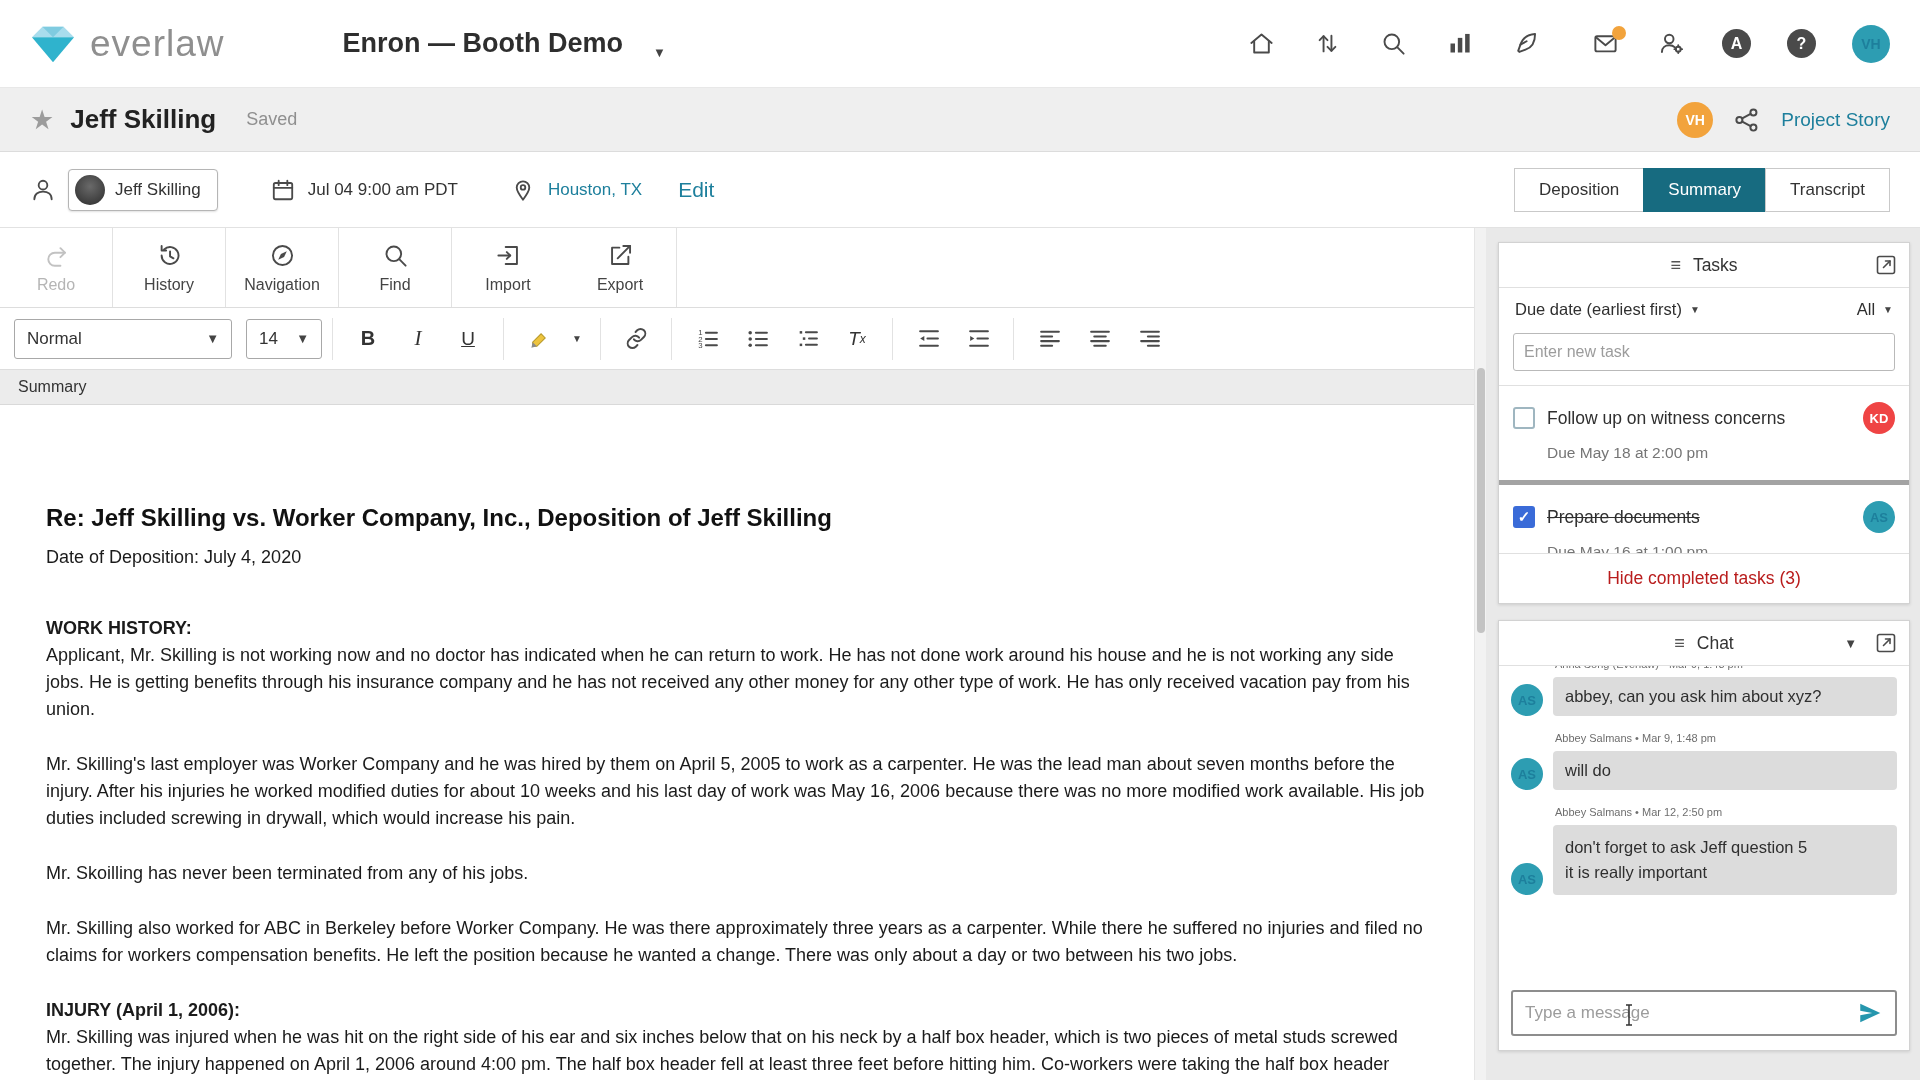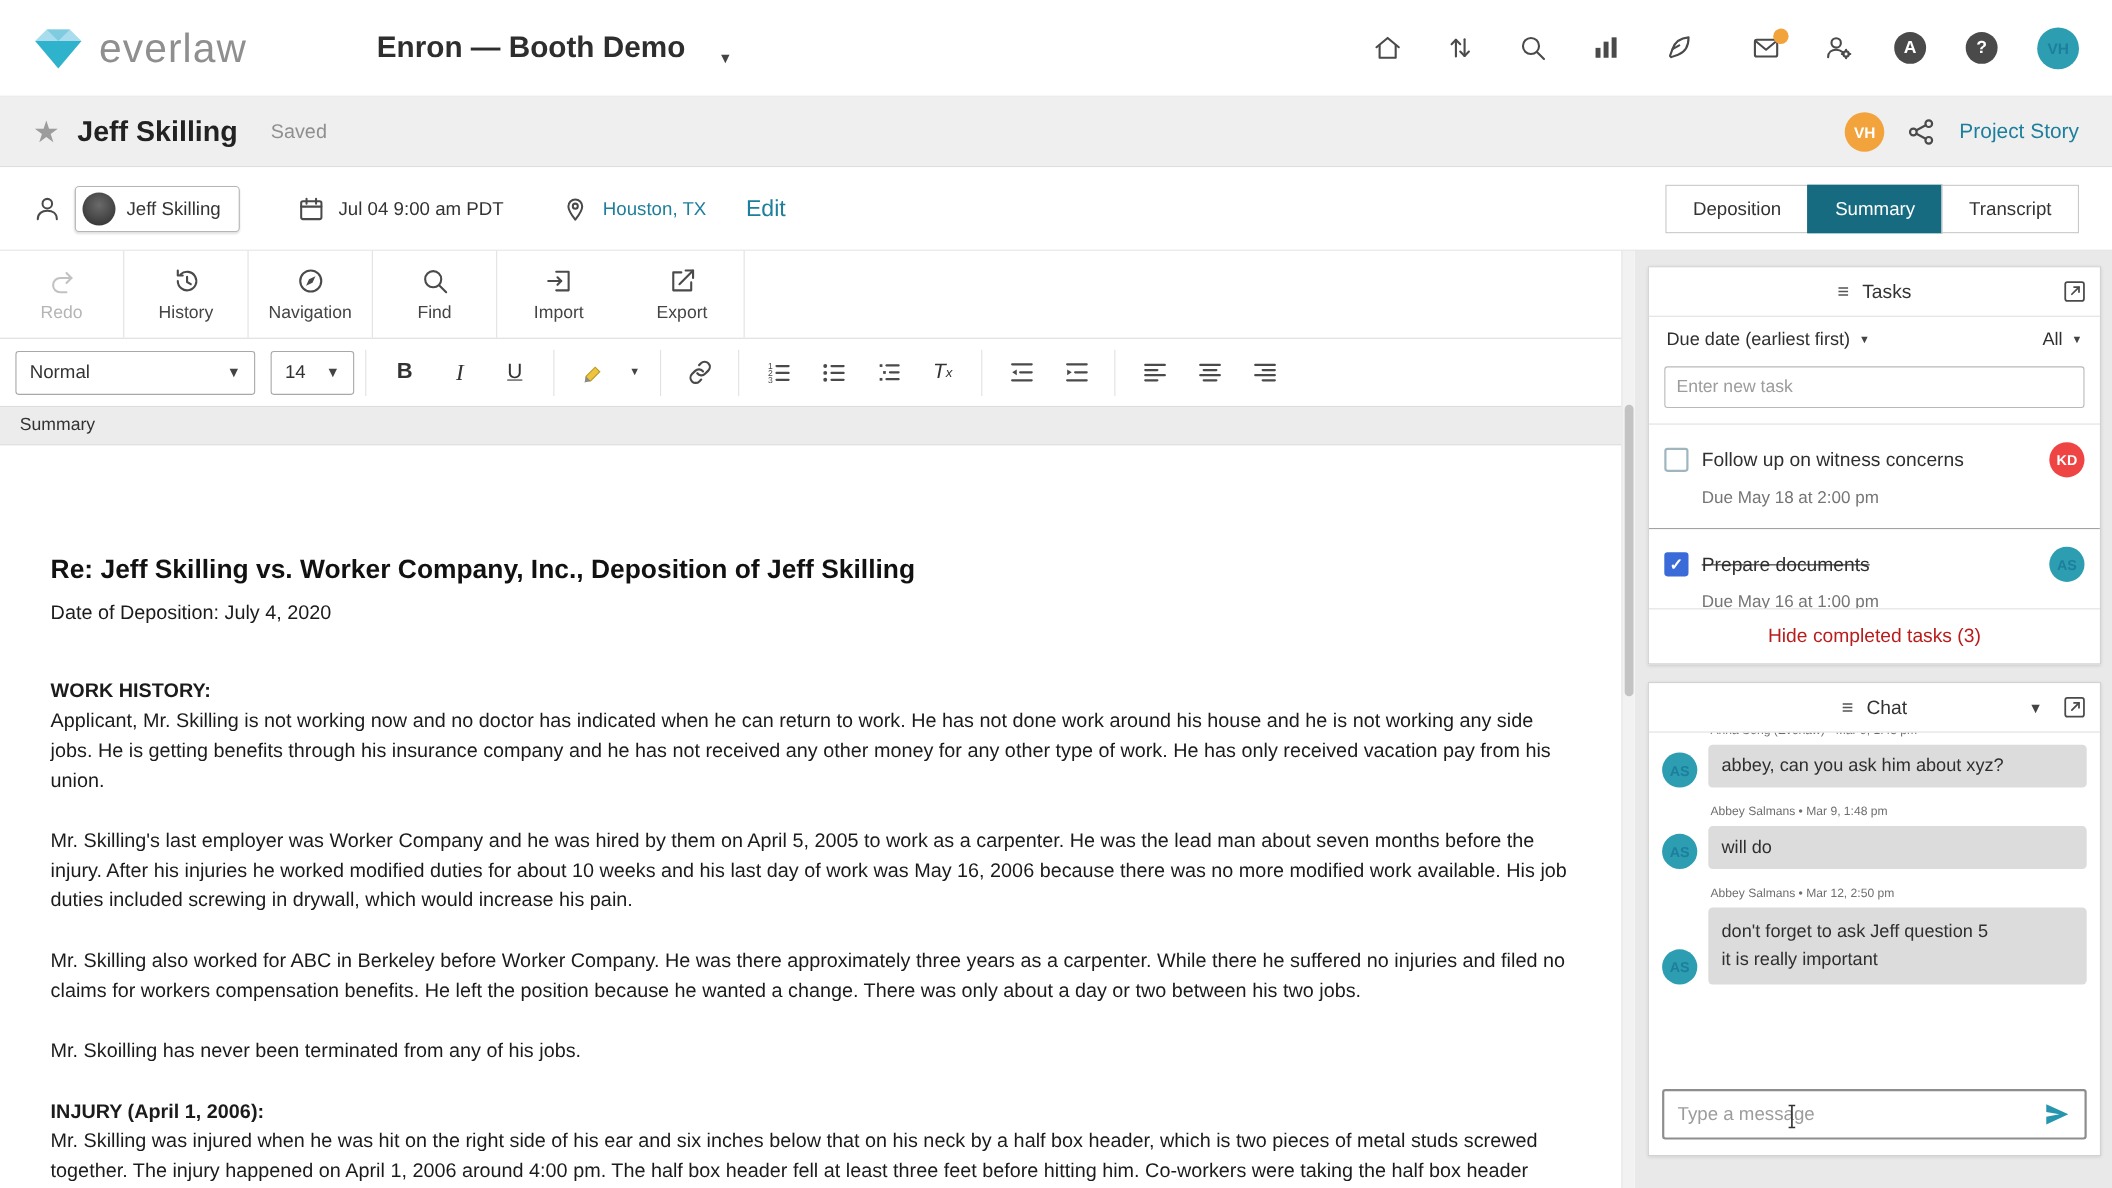--- a/index.html
+++ b/index.html
@@ -95,21 +95,21 @@
   .panel-expand { position:absolute; right:8px; top:7px; width:30px; height:30px; display:flex; align-items:center; justify-content:center; }
   .panel-expand svg { width:24px; height:24px; }
   .chat-caret { position:absolute; right:52px; top:16px; }
 
   .task-filters { display:flex; justify-content:space-between; align-items:center; padding:12px 16px; font-size:16.5px; color:#2f2f2f; }
   .dd { display:flex; align-items:center; gap:8px; }
   .dd .caret { font-size:10px; }
   .new-task { display:block; margin:2px 14px 14px; height:38px; border:1px solid #b9b9b9; border-radius:3px; width:calc(100% - 28px); padding:0 10px; font-size:16px; color:#b91c1c; font-family:inherit; }
   .new-task::placeholder { color:#9c9c9c; }
   .task-list { height:168px; overflow:hidden; border-top:1px solid #e0e0e0; }
-  .task-row { padding:16px 14px 18px; border-bottom:1px solid #a3a3a3; }
+  .task-row { padding:16px 14px 18px; border-bottom:5px solid #a3a3a3; }
   .task-main { display:flex; align-items:center; gap:12px; }
   .cbox { width:22px; height:22px; border:2px solid #9fb6c0; border-radius:3px; background:#fff; flex-shrink:0; }
   .cbox.checked { background:#3a6bd8; border-color:#3a6bd8; color:#fff; display:flex; align-items:center; justify-content:center; font-size:15px; font-weight:bold; }
   .task-label { font-size:17.5px; color:#2f2f2f; flex:1; }
   .task-label.done { text-decoration:line-through; }
   .task-due { font-size:15.5px; color:#757575; margin:10px 0 0 34px; }
   .hide-link { height:50px; display:flex; align-items:center; justify-content:center; color:#b91c1c; font-size:17.5px; border-top:1px solid #e0e0e0; }
   .tasks-panel { margin-bottom:16px; }
 
   .chat-msgs { height:312px; overflow:hidden; padding:0 12px; }
@@ -437,22 +437,22 @@
       <span data-interactable="false">Summary</span>
     </div>
 
     <div class="doc" data-interactable="true">
       <h2 data-interactable="false">Re:  Jeff Skilling vs. Worker Company, Inc., Deposition of Jeff Skilling</h2>
       <p class="dateline" data-interactable="false">Date of Deposition:  July 4, 2020</p>
 
       <h3 data-interactable="false">WORK HISTORY:</h3>
       <p data-interactable="false">Applicant, Mr. Skilling  is not working now and no doctor has indicated when he can return to work.  He has not done work around his house and he is not working any side jobs. He is getting benefits through his insurance company and he has not received any other money for any other type of work. He has only received vacation pay from his union.</p>
       <p data-interactable="false">Mr. Skilling's last employer was Worker Company and he was hired by them on April 5, 2005 to work as a carpenter. He was the lead man about seven months before the injury. After his injuries he worked modified duties for about 10 weeks and his last day of work was May 16, 2006 because there was no more modified work available. His job duties included screwing in drywall, which would increase his pain.</p>
+      <p data-interactable="false">Mr. Skoilling has never been terminated from any of his jobs.</p>
       <p data-interactable="false">Mr. Skilling also worked for ABC in Berkeley before Worker Company. He was there approximately three years as a carpenter. While there he suffered no injuries and filed no claims for workers compensation benefits. He left the position because he wanted a change. There was only about a day or two between his two jobs.</p>
-      <p data-interactable="false">Mr. Skoilling has never been terminated from any of his jobs.</p>
 
       <h3 data-interactable="false">INJURY (April 1, 2006):</h3>
       <p data-interactable="false">Mr. Skilling was injured when he was hit on the right side of his ear and six inches below that on his neck by a half box header, which is two pieces of metal studs screwed together. The injury happened on April 1, 2006 around 4:00 pm. The half box header fell at least three feet before hitting him. Co-workers were taking the half box header down when it fell. It weighed about 75 pounds. Mr. Skilling was standing on the ground when he was hit and he does not recall if he</p>
     </div>
   </div>
 
   <div class="scroll-track" data-interactable="true">
     <div class="scroll-thumb" data-interactable="true"></div>
   </div>
 

